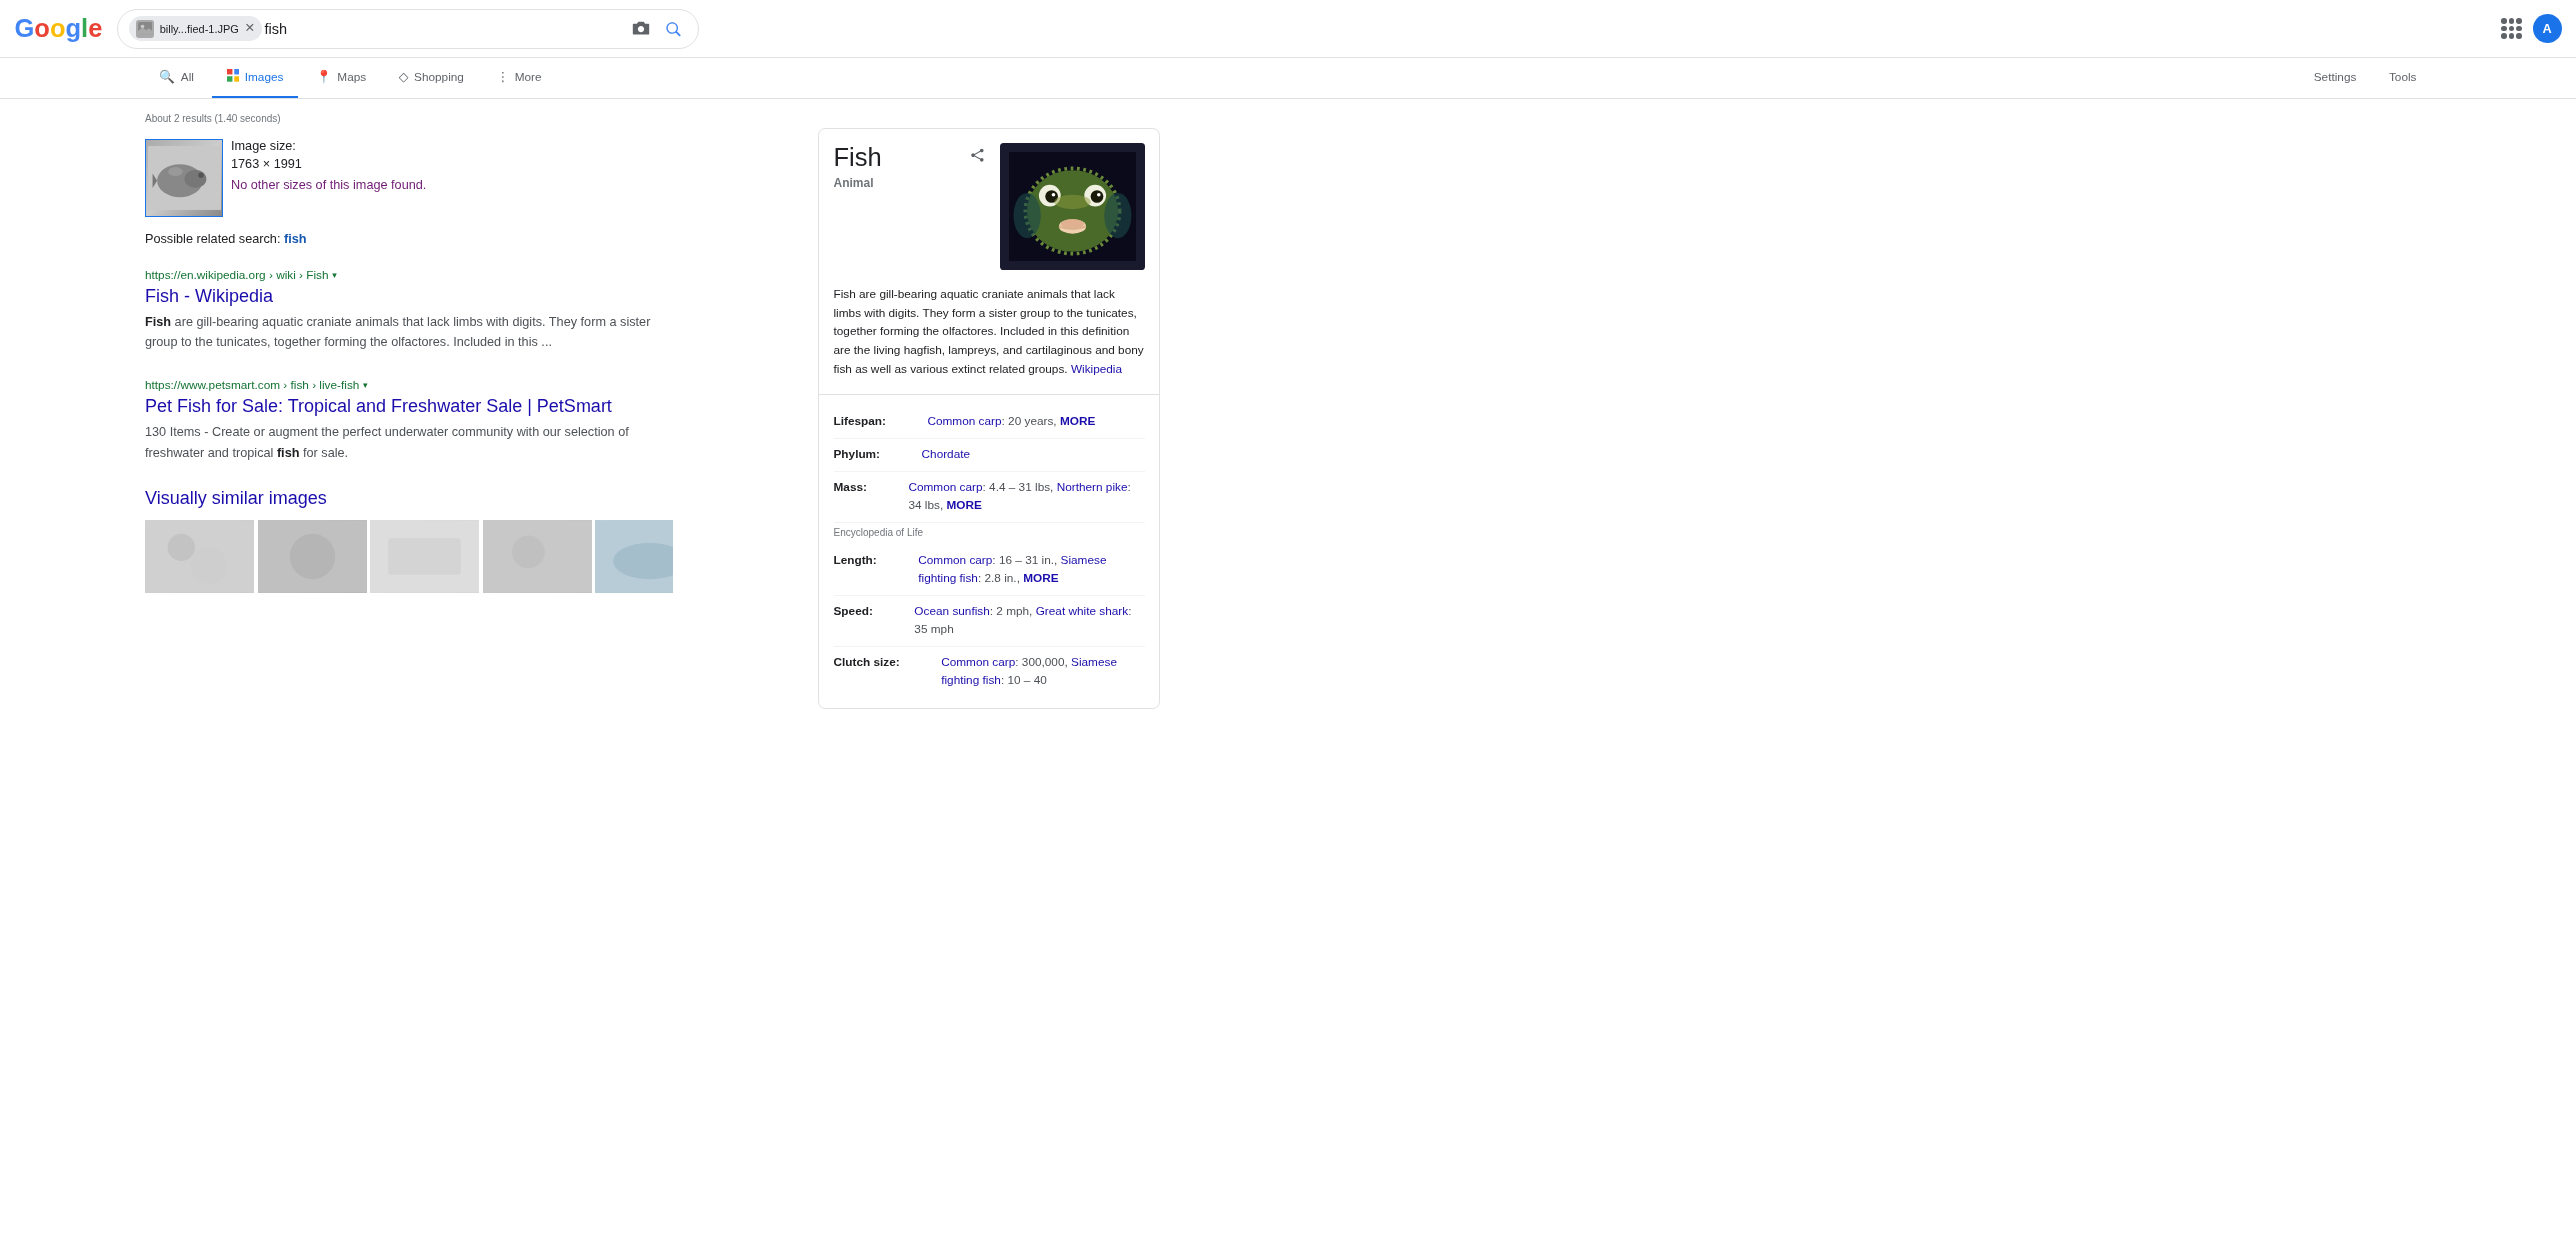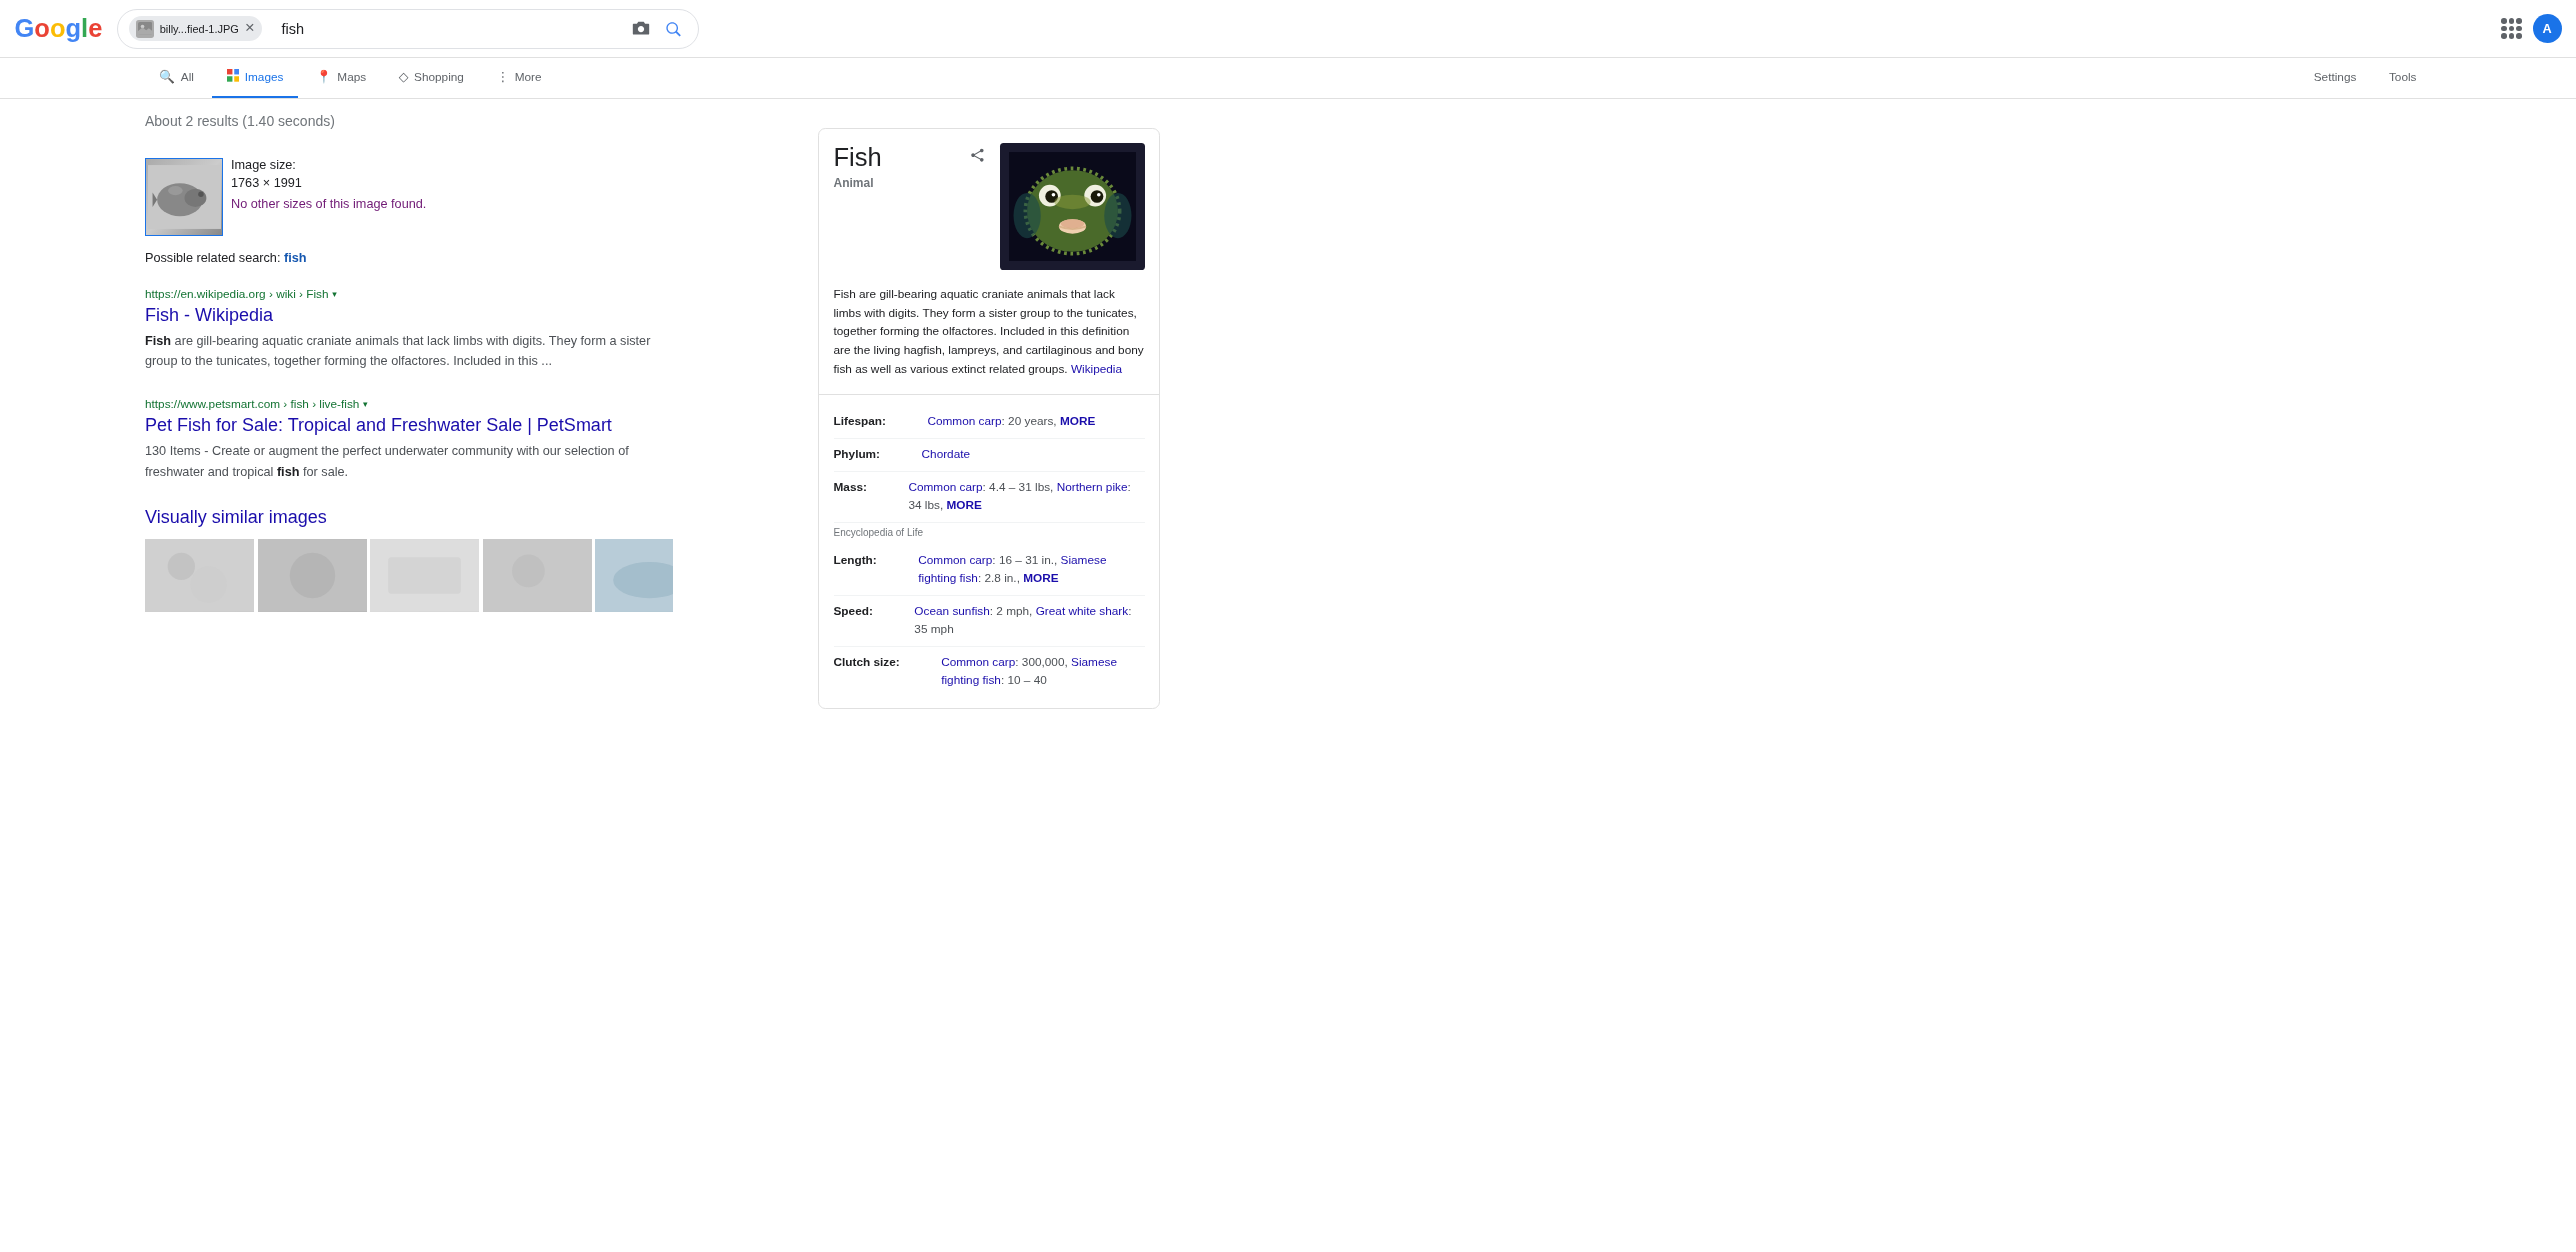--- a/index.html
+++ b/index.html
@@ -27,21 +27,21 @@
 
     .search-bar-wrapper {
       display: flex;
       align-items: center;
       flex: 1;
       max-width: 582px;
       height: 40px;
       border: 0.9px solid #dfe1e5;
       border-radius: 22px;
       padding: 0 11px;
-      gap: 19px;
+      gap: 2px;
       background: #fff;
     }
 
     .uploaded-chip {
       display: flex;
       align-items: center;
       background: #e8eaed;
       border-radius: 14.5px;
       padding: 3.6px 7.3px;
       gap: 5.5px;
@@ -152,22 +152,22 @@
 
     
     .left-content {
       flex: 1;
       padding: 14.5px 145px 14.5px 145px;
       max-width: 818px;
     }
 
     .results-count {
       color: #70757a;
-      font-size: 14px;
-      margin-bottom: 29px;
+      font-size: 10px;
+      margin-bottom: 15px;
     }
 
     
     .image-result-box {
       display: flex;
       gap: 8px;
       margin-bottom: 14.5px;
       align-items: flex-start;
     }
     .image-thumb-box {

